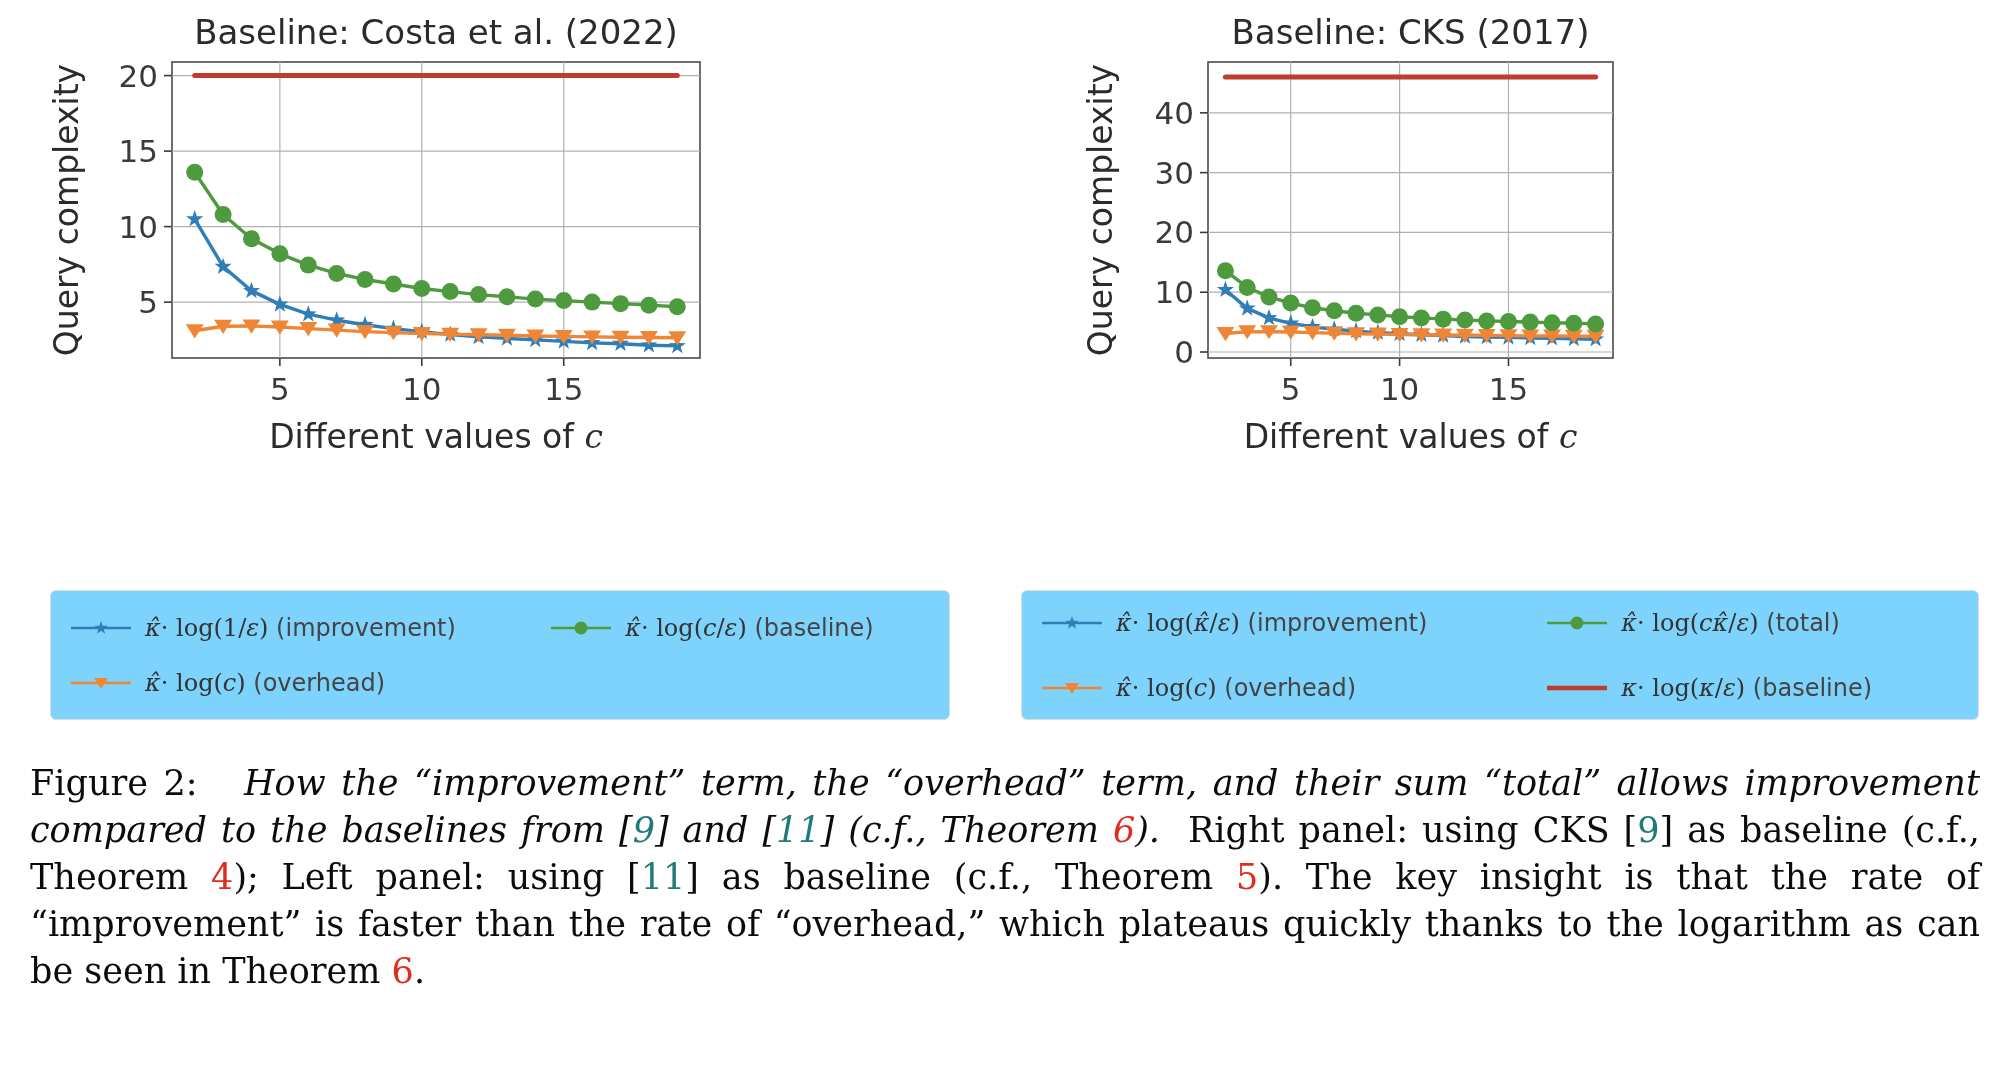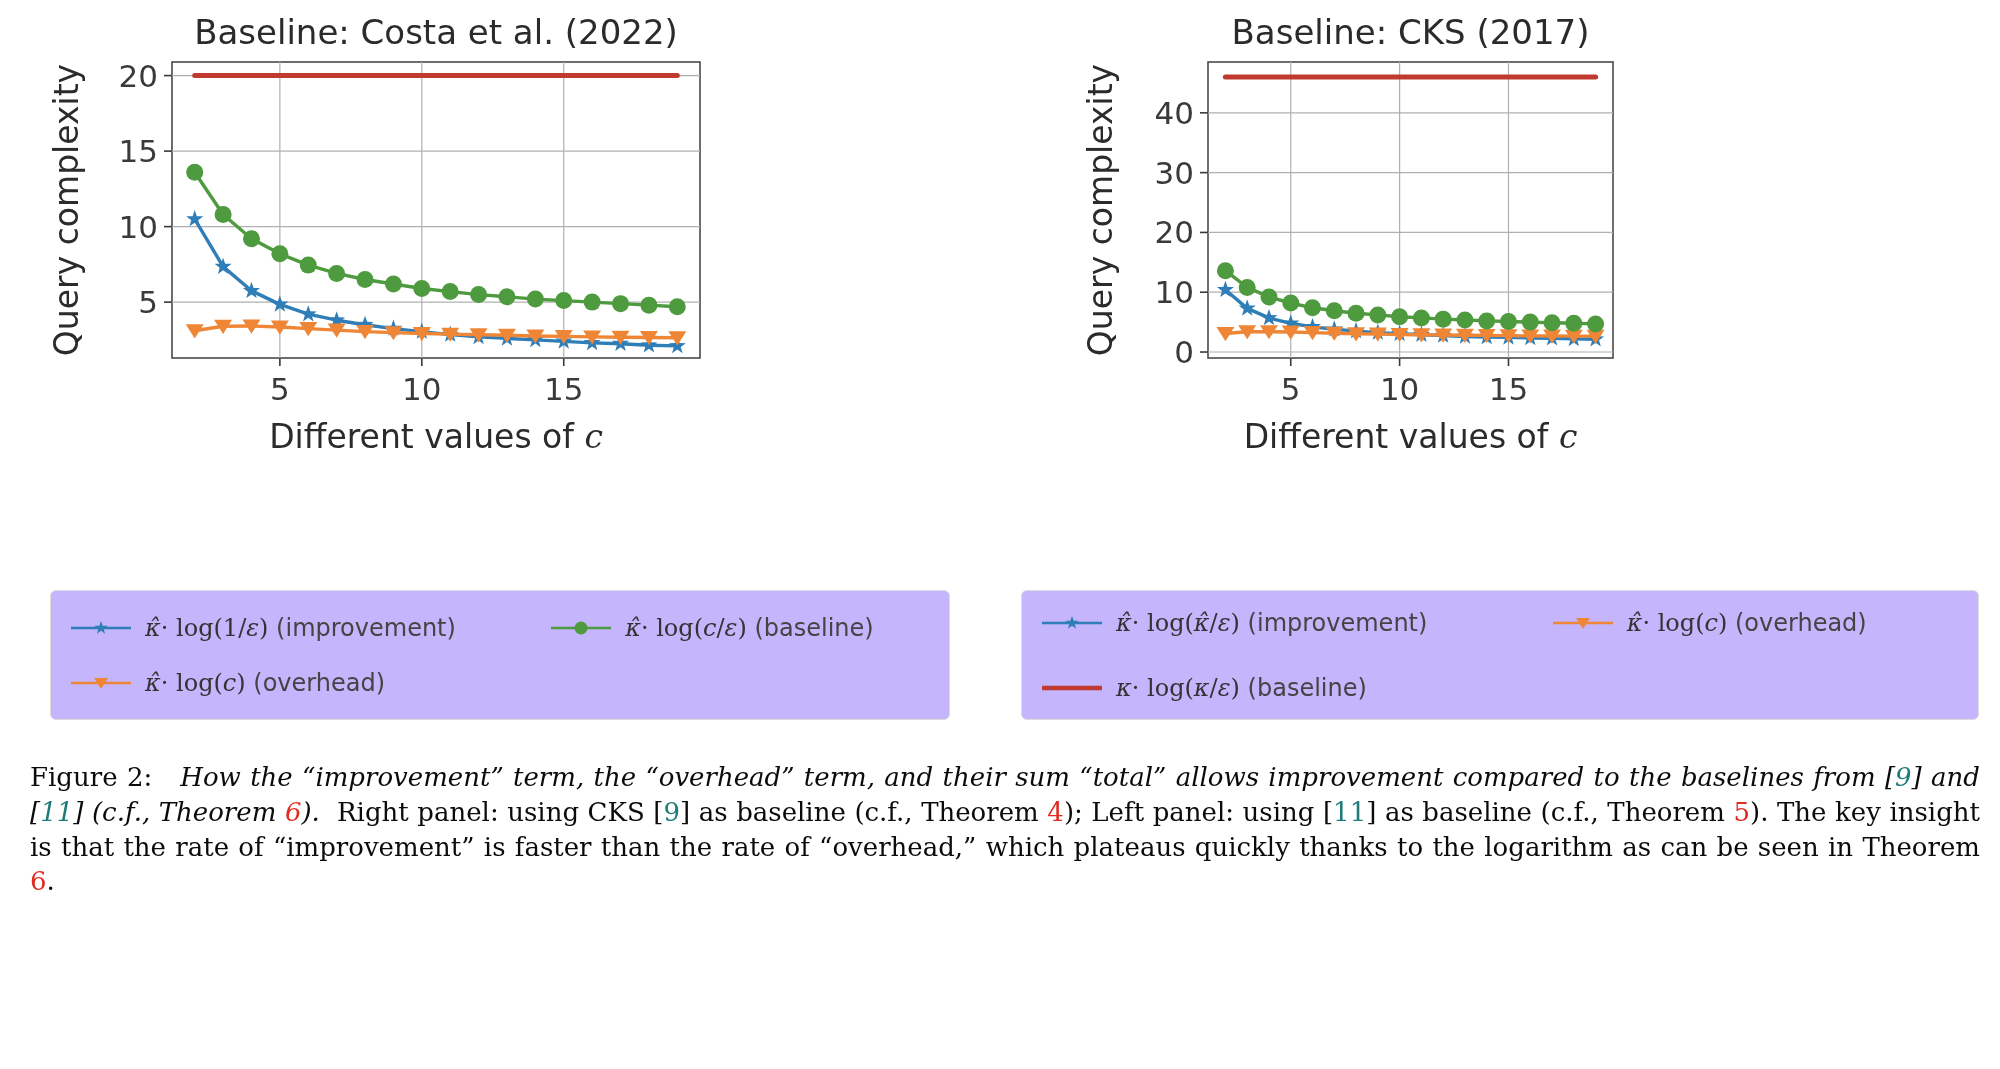--- a/index.html
+++ b/index.html
@@ -7,39 +7,39 @@
     width:2000px;height:1069px;background:#ffffff;
     font-family:"DejaVu Sans", sans-serif;
     overflow:hidden;
   }
   .figure-wrap{position:relative;width:2000px;height:1069px;padding-left:28px;}
   .panels{position:absolute;left:0;top:0;width:2000px;height:590px;display:flex;}
   .panel{position:relative;width:1000px;height:590px;}
   .legends{position:absolute;left:0;top:590px;width:2000px;height:130px;display:flex;}
   .legend-slot{width:1000px;display:flex;justify-content:center;}
   .legend-box{
-    border:1px solid #dcdcdc;border-radius:6px;background:#c4b5fd;
+    border:1px solid #dcdcdc;border-radius:6px;background:#7dd3fc;
     padding:14px 18px 14px 18px;
     display:grid;grid-template-columns:auto auto;
     column-gap:36px;row-gap:10px;
     box-sizing:border-box;
   }
   .legend-box.left-lg{width:900px;}
   .legend-box.right-lg{width:958px;gap:30px;}
   .legend-entry{display:flex;align-items:center;gap:12px;white-space:nowrap;}
   .legend-key{width:64px;height:18px;flex:0 0 64px;}
   .legend-label{
     font-family:"DejaVu Serif", serif;font-size:24px;color:#333333;
   }
   .mi{font-style:italic;font-family:"DejaVu Serif", serif;}
   .up{font-style:normal;font-family:"DejaVu Sans", sans-serif;color:#444;}
   .caption{
     position:absolute;left:30px;top:760px;width:1950px;
     font-family:"DejaVu Serif", serif;
-    font-size:26px;line-height:1.34;color:#0b0b0b;
+    font-size:35px;line-height:1.34;color:#0b0b0b;
     text-align:justify;
   }
   .cap-it{font-style:italic;}
   .ref-teal{color:#1f7a7a;}
   .ref-red{color:#e02b20;}
   svg{display:block;}
 </style>
 </head>
 <body>
 
@@ -280,20 +280,29 @@
               <svg width="64" height="18" viewBox="0 0 64 18">
                 <line x1="2" y1="9" x2="62" y2="9" stroke="#2f7eb8" stroke-width="2.6"></line>
                 <polygon points="32.00,2.00 33.65,6.73 38.66,6.84 34.66,9.87 36.11,14.66 32.00,11.80 27.89,14.66 29.34,9.87 25.34,6.84 30.35,6.73" fill="#2f7eb8"></polygon>
               </svg>
             </span>
             <span class="legend-label"><span class="mi">κ̂</span>· log(<span class="mi">κ̂</span>/<span class="mi">ε</span>) <span class="up">(improvement)</span></span>
           </div>
           <div class="legend-entry">
             <span class="legend-key">
               <svg width="64" height="18" viewBox="0 0 64 18">
+                <line x1="2" y1="9" x2="62" y2="9" stroke="#4e9a3e" stroke-width="2.6"></line>
+                <circle cx="32" cy="9" r="6.5" fill="#4e9a3e"></circle>
+              </svg>
+            </span>
+            <span class="legend-label"><span class="mi">κ̂</span>· log(<span class="mi">c</span><span class="mi">κ̂</span>/<span class="mi">ε</span>) <span class="up">(total)</span></span>
+          </div>
+          <div class="legend-entry">
+            <span class="legend-key">
+              <svg width="64" height="18" viewBox="0 0 64 18">
                 <line x1="2" y1="9" x2="62" y2="9" stroke="#ef8636" stroke-width="2.6"></line>
                 <polygon points="25,4 39,4 32,15" fill="#ef8636"></polygon>
               </svg>
             </span>
             <span class="legend-label"><span class="mi">κ̂</span>· log(<span class="mi">c</span>) <span class="up">(overhead)</span></span>
           </div>
           <div class="legend-entry">
             <span class="legend-key">
               <svg width="64" height="18" viewBox="0 0 64 18">
                 <line x1="2" y1="9" x2="62" y2="9" stroke="#c03a30" stroke-width="4.5"></line>

